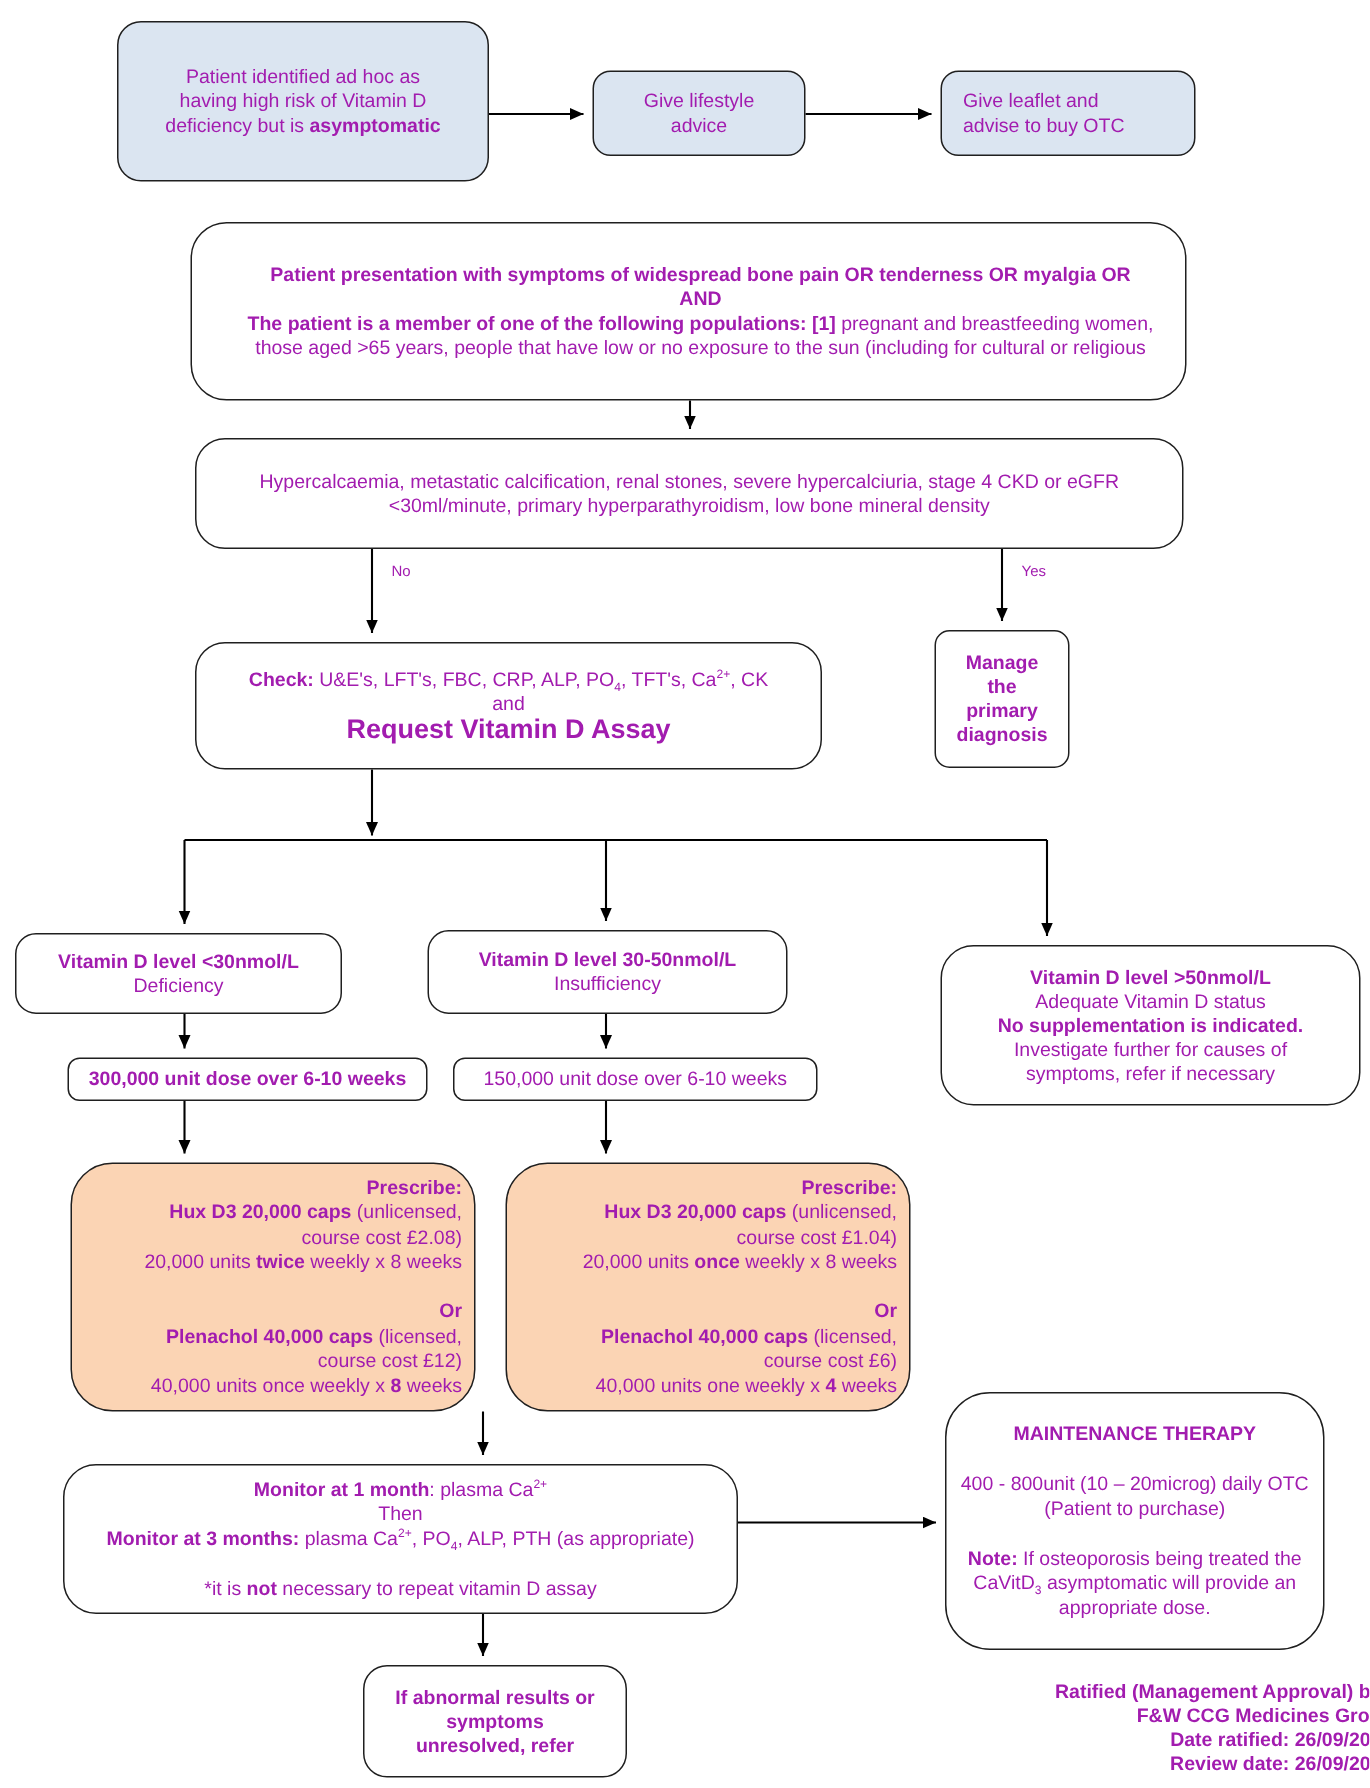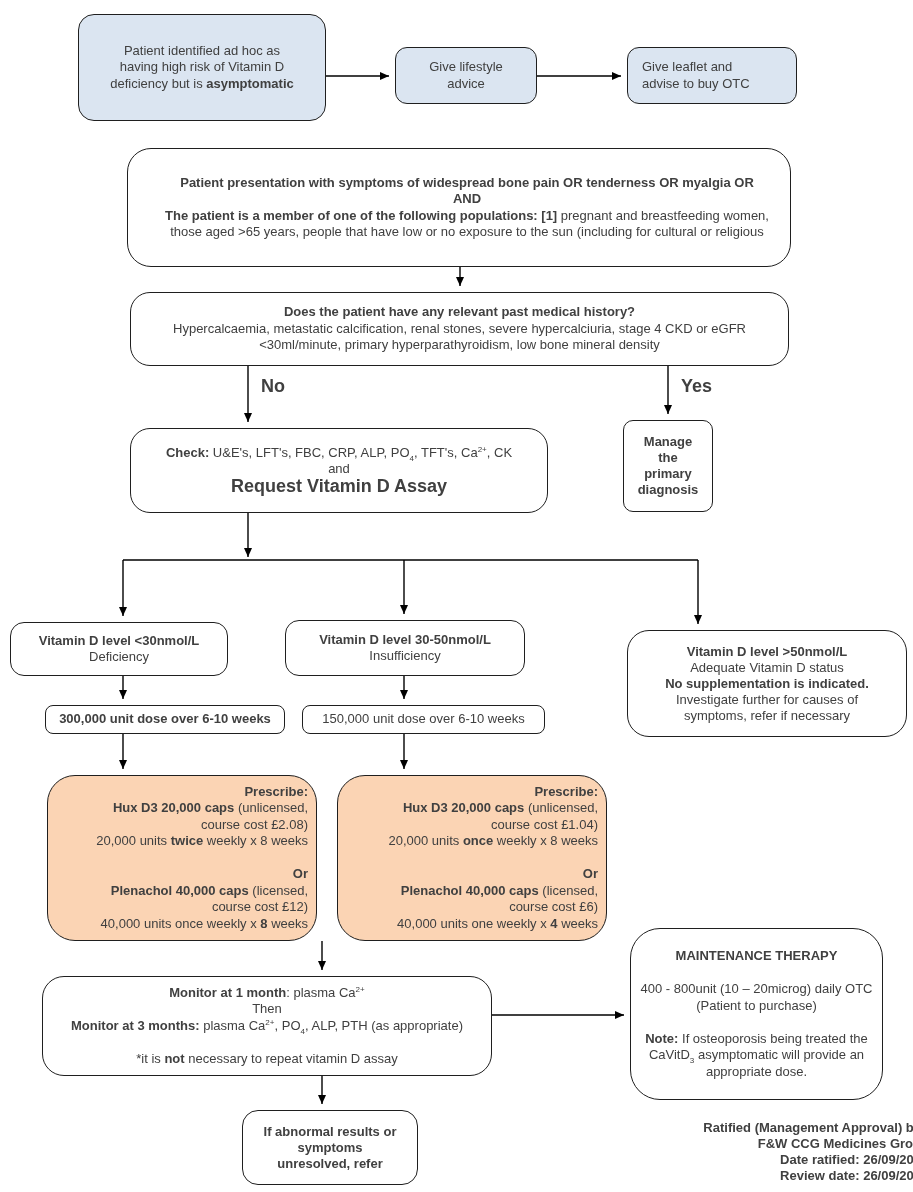--- a/index.html
+++ b/index.html
@@ -1,35 +1,35 @@
 <!DOCTYPE html>
 <html style="--blue: #dbe5f1; --orange: #fbd4b4; --border: #1f1f1f; --line: #000000;"><head>
 <meta charset="utf-8">
 <style>
   html,body { margin:0; padding:0; background:#fff; }
   #canvas {
     position:relative; width:913px; height:1192px; overflow:hidden;
-    background:#fff; color:#404040;
+    background:#fff; color:#a21caf;
     font-family:"Liberation Sans", sans-serif;
   }
   #connectors { position:absolute; left:0; top:0; pointer-events:none; }
   #connectors line, #connectors polyline { stroke:var(--line,#000); stroke-width:1.4; fill:none; }
   .node {
     position:absolute; box-sizing:border-box;
     border:1.6px solid var(--border,#1f1f1f); background:#fff;
     display:flex; flex-direction:column; justify-content:center;
     text-align:center; font-size:13px; line-height:16.5px; padding:4px 8px;
   }
   .node.blue   { background:var(--blue,#dbe5f1); }
   .node.orange { background:var(--orange,#fbd4b4);text-align:right; }
   .node.left   { text-align:left; padding-left:14px; }
   .ln b { font-weight:700; }
   sub, sup { font-size:0.62em; line-height:0; }
   .seg-big { font-size:18px; }
-  .edge-label { position:absolute; font-weight:700; font-size:18px; }
+  .edge-label { position:absolute; font-weight:400; font-size:10px; }
   #footer {
     position:absolute; right:-8px; top:1120px; width:420px;
     text-align:right; font-weight:700; font-size:13px; line-height:16px;
     white-space:nowrap;
   }
 </style>
 </head>
 <body>
 
 <div id="canvas">
@@ -84,21 +84,20 @@
     </div>
 
   <div class="node" style="left:127px; top:148px; width:664px; height:119px; border-radius:24px;padding-left:24px;">
       <div class="ln"><b>Patient presentation with symptoms of widespread bone pain OR tenderness OR myalgia OR</b></div>
       <div class="ln"><b>AND</b></div>
       <div class="ln"><b>The patient is a member of one of the following populations: [1]</b><span> pregnant and breastfeeding women,</span></div>
       <div class="ln"><span>those aged &gt;65 years, people that have low or no exposure to the sun (including for cultural or religious</span></div>
     </div>
 
   <div class="node" style="left:130px; top:292px; width:659px; height:74px; border-radius:20px;">
-      <div class="ln"><b>Does the patient have any relevant past medical history?</b></div>
       <div class="ln"><span>Hypercalcaemia, metastatic calcification, renal stones, severe hypercalciuria, stage 4 CKD or eGFR</span></div>
       <div class="ln"><span>&lt;30ml/minute, primary hyperparathyroidism, low bone mineral density</span></div>
     </div>
 
   <div class="edge-label" style="left:261px; top:376px;">No</div>
 
   <div class="edge-label" style="left:681px; top:376px;">Yes</div>
 
   <div class="node" style="left:130px; top:428px; width:418px; height:85px; border-radius:20px;">
       <div class="ln"><b>Check:</b><span> U&amp;E's, LFT's, FBC, CRP, ALP, PO</span><sub>4</sub><span>, TFT's, Ca</span><sup>2+</sup><span>, CK</span></div>

